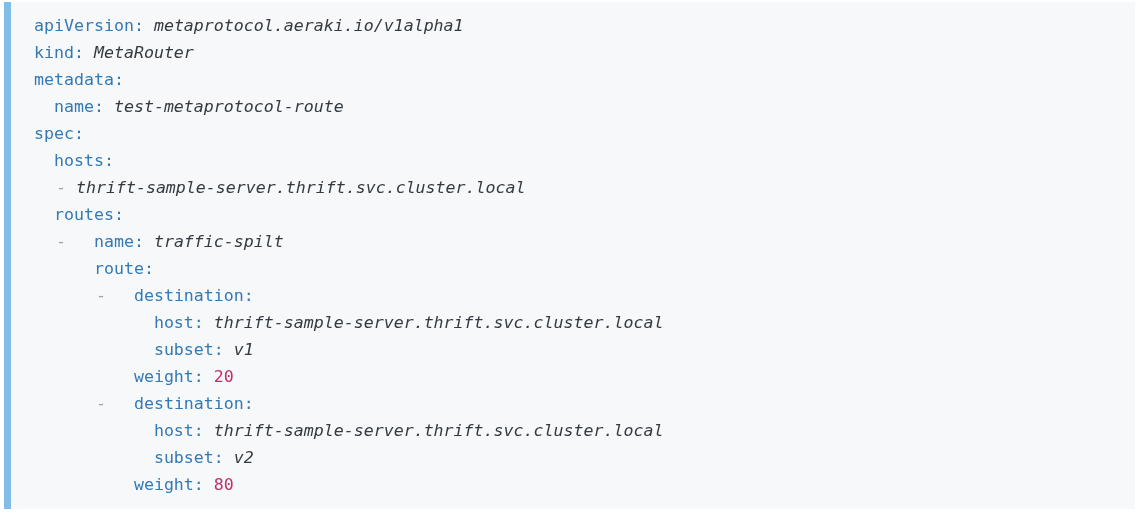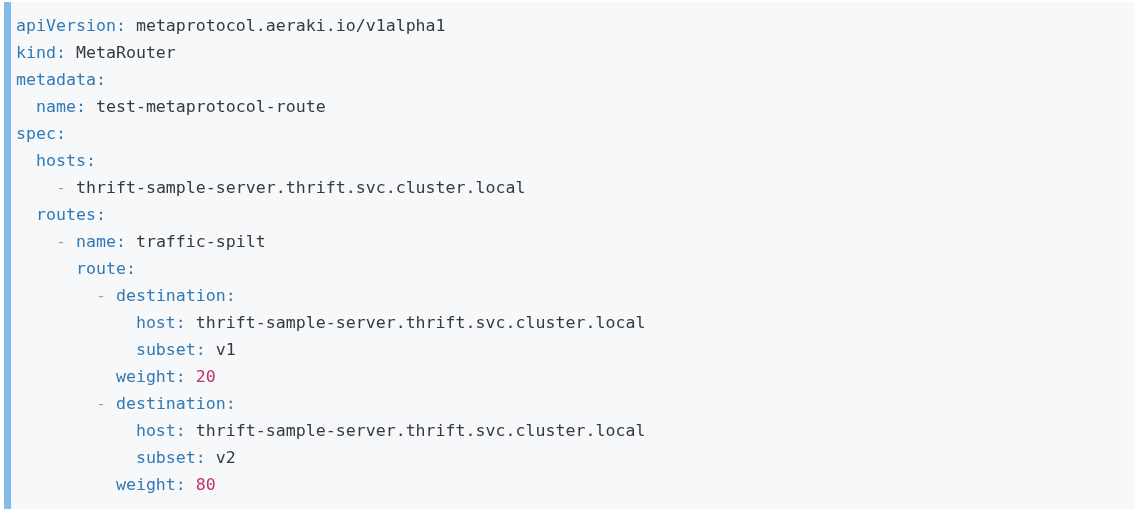--- a/index.html
+++ b/index.html
@@ -31,22 +31,22 @@
     background: var(--bg, #f6f8fa);
     padding: 10px 8px 10px 5px;
     font-family: "DejaVu Sans Mono", "Liberation Mono", monospace;
     font-size: 16.6px;
     line-height: 27px;
     white-space: pre;
     overflow: hidden;
     box-sizing: border-box;
   }
   .line { height: 27px; }
-  .tok-k { color: var(--key, #3379b5); }
-  .tok-v { color: var(--val, #343a40); }
+  .tok-k { color: var(--key, #3379b5); margin-left: 18px; }
+  .tok-v { color: var(--val, #343a40); font-style: italic; }
   .tok-n { color: var(--num, #c02f6b); }
   .tok-p { color: var(--punct, #9aa5b2); }
 </style>
 </head>
 <body style="background: rgb(255, 255, 255);">
 
 <div class="code-wrap">
   <div class="accent-bar"></div>
   <pre class="yaml"><div class="line"><span class="tok-k">apiVersion:</span><span class="tok-v"> metaprotocol.aeraki.io/v1alpha1</span></div><div class="line"><span class="tok-k">kind:</span><span class="tok-v"> MetaRouter</span></div><div class="line"><span class="tok-k">metadata:</span></div><div class="line"><span class="tok-v">  </span><span class="tok-k">name:</span><span class="tok-v"> test-metaprotocol-route</span></div><div class="line"><span class="tok-k">spec:</span></div><div class="line"><span class="tok-v">  </span><span class="tok-k">hosts:</span></div><div class="line"><span class="tok-v">    </span><span class="tok-p">- </span><span class="tok-v">thrift-sample-server.thrift.svc.cluster.local</span></div><div class="line"><span class="tok-v">  </span><span class="tok-k">routes:</span></div><div class="line"><span class="tok-v">    </span><span class="tok-p">- </span><span class="tok-k">name:</span><span class="tok-v"> traffic-spilt</span></div><div class="line"><span class="tok-v">      </span><span class="tok-k">route:</span></div><div class="line"><span class="tok-v">        </span><span class="tok-p">- </span><span class="tok-k">destination:</span></div><div class="line"><span class="tok-v">            </span><span class="tok-k">host:</span><span class="tok-v"> thrift-sample-server.thrift.svc.cluster.local</span></div><div class="line"><span class="tok-v">            </span><span class="tok-k">subset:</span><span class="tok-v"> v1</span></div><div class="line"><span class="tok-v">          </span><span class="tok-k">weight:</span><span class="tok-n"> 20</span></div><div class="line"><span class="tok-v">        </span><span class="tok-p">- </span><span class="tok-k">destination:</span></div><div class="line"><span class="tok-v">            </span><span class="tok-k">host:</span><span class="tok-v"> thrift-sample-server.thrift.svc.cluster.local</span></div><div class="line"><span class="tok-v">            </span><span class="tok-k">subset:</span><span class="tok-v"> v2</span></div><div class="line"><span class="tok-v">          </span><span class="tok-k">weight:</span><span class="tok-n"> 80</span></div></pre>
 </div>

